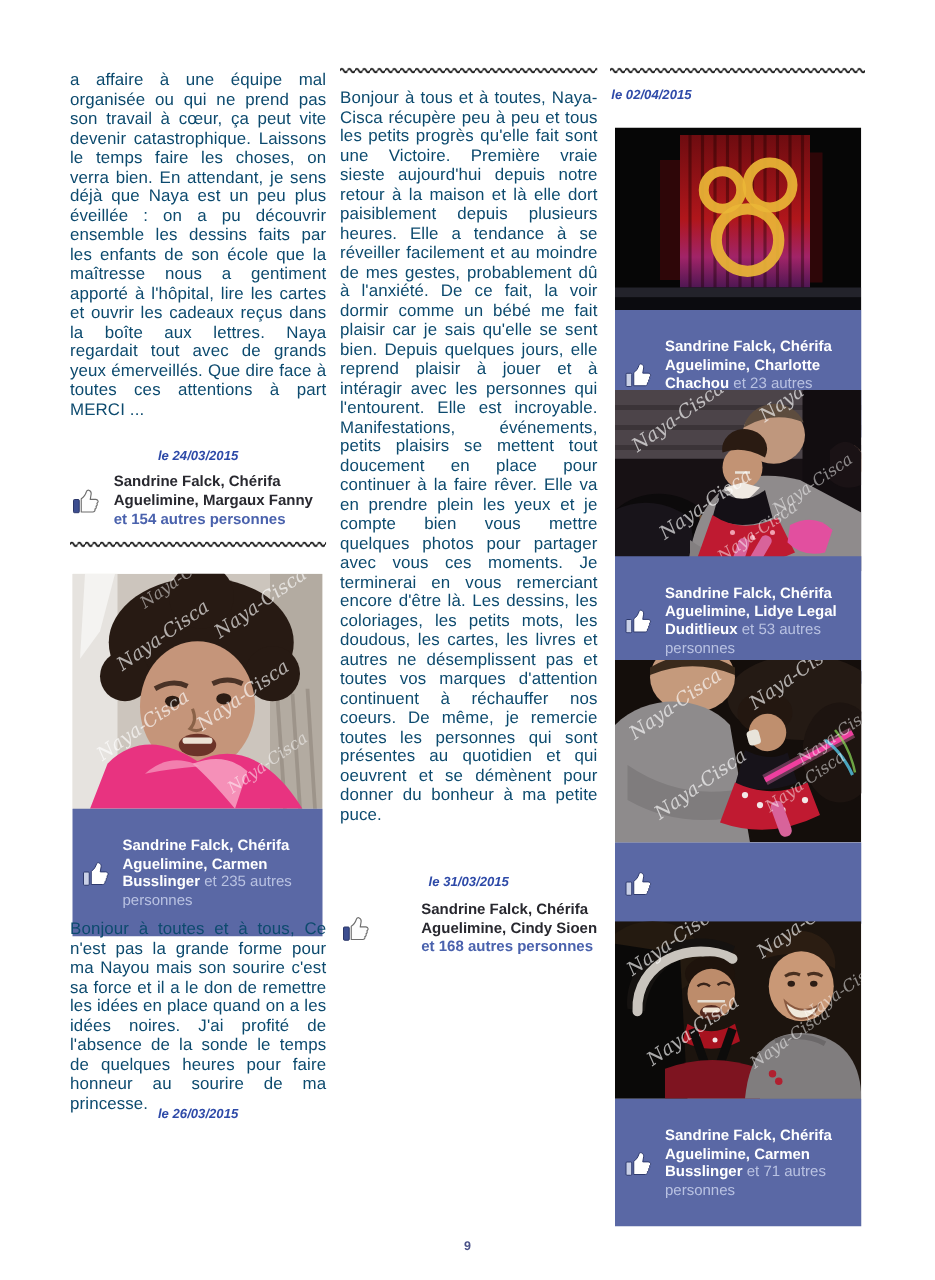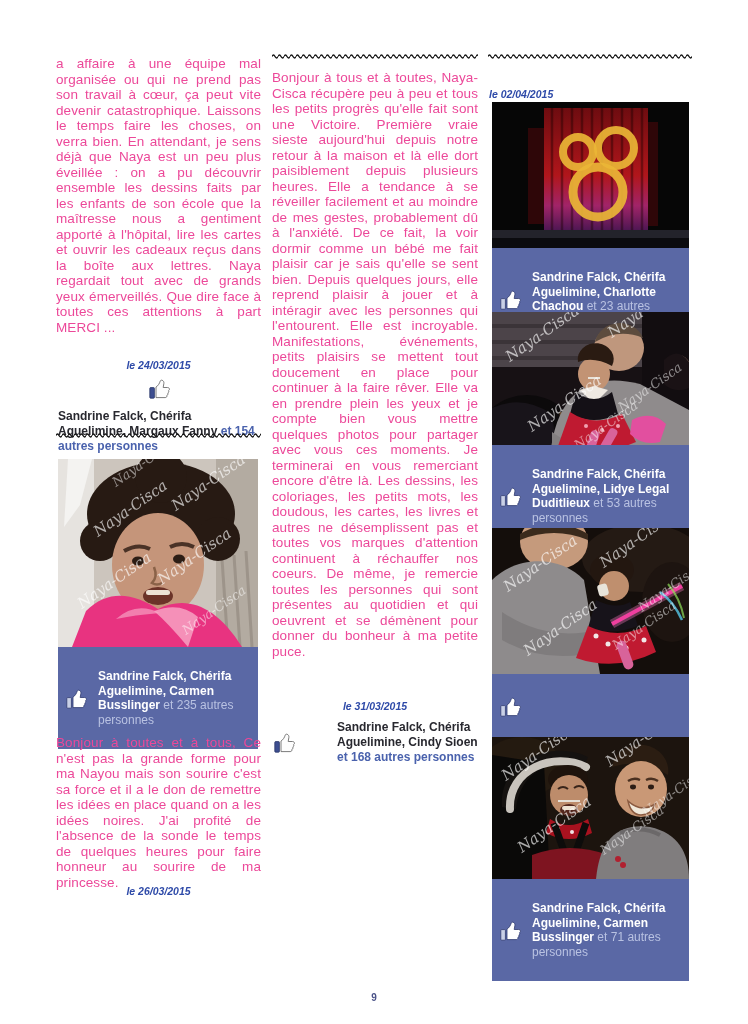--- a/index.html
+++ b/index.html
@@ -1,18 +1,18 @@
 <!DOCTYPE html>
 <html><head>
 <meta charset="utf-8">
 <style>
   html,body{margin:0;padding:0;background:#ffffff;}
   body{width:748px;height:1024px;position:relative;font-family:"Liberation Sans",sans-serif;overflow:hidden;}
   .abs{position:absolute;}
-  .body-text{font-size:13.5px;line-height:15.5px;color:#ec4899;text-align:justify;letter-spacing:.1px;}
+  .body-text{font-size:13.5px;line-height:15.5px;color:#0c4a6e;text-align:justify;letter-spacing:.1px;}
   .date{font-size:10.5px;font-weight:bold;font-style:italic;color:#2e4aa8;}
   .center{text-align:center;}
   .like-row{display:flex;gap:10px;align-items:center;}
   .like-text{font-size:12px;line-height:15px;font-weight:bold;color:#28282f;}
   .like-text .more{color:#4a62ad;}
   .banner{background:#5a68a5;display:flex;gap:9px;align-items:center;padding:22px 8px;box-sizing:border-box;}
   .banner-text{font-size:12px;line-height:14.5px;font-weight:bold;color:#ffffff;}
   .banner-text .more{color:#b9c2e2;font-weight:normal;}
   .icon{flex:0 0 auto;display:block;line-height:0;}
   .wavy{display:block;}
@@ -28,21 +28,21 @@
     <pattern id="wavepat" width="6" height="7" patternUnits="userSpaceOnUse">
       <path d="M0 3.5 Q1.5 0.6 3 3.5 T6 3.5" fill="none" stroke="#161616" stroke-width="1.4"></path>
     </pattern>
   </defs>
 </svg>
 
 <div class="abs body-text" style="left:56px;top:56px;width:205px;">a affaire à une équipe mal organisée ou qui ne prend pas son travail à cœur, ça peut vite devenir catastrophique. Laissons le temps faire les choses, on verra bien. En attendant, je sens déjà que Naya est un peu plus éveillée : on a pu découvrir ensemble les dessins faits par les enfants de son école que la maîtresse nous a gentiment apporté à l'hôpital, lire les cartes et ouvrir les cadeaux reçus dans la boîte aux lettres. Naya regardait tout avec de grands yeux émerveillés. Que dire face à toutes ces attentions à part MERCI ...</div>
 
 <div class="abs date center" style="left:56px;top:359px;width:205px;text-align:center;">le 24/03/2015</div>
 
-<div class="abs like-row" style="left:58px;top:378px;width:204px;flex-direction:column;">
+<div class="abs like-row" style="left:58px;top:378px;width:204px;">
   <span class="icon">
     <svg width="23" height="21" viewBox="0 0 23 21">
       <rect x="0.8" y="9.6" width="4.6" height="10.6" rx="0.8" fill="#3d4e90" stroke="#2b3768" stroke-width="0.8"></rect>
       <path d="M7 19.6 h9.2 c1.3 0 2.1-1.2 1.7-2.3 c0.9-0.3 1.4-1.4 0.9-2.3 c0.9-0.4 1.3-1.5 0.7-2.3 c1-0.5 1.3-1.7 0.6-2.5 c-0.4-0.4-1-0.7-1.6-0.7 h-4.3 l0.7-4.2 c0.2-1.4-0.6-2.7-1.9-3.1 c-0.8-0.2-1.6 0.2-1.8 1 c-0.7 2.1-1.9 4.5-4.2 5.8 z" fill="#fdfdfd" stroke="#6d6d6d" stroke-width="0.9" stroke-linejoin="round"></path>
     </svg>
   </span>
   <div class="like-text"><span>Sandrine Falck, Chérifa Aguelimine, Margaux Fanny</span> <span class="more">et 154 autres personnes</span></div>
 </div>
 
 <svg class="abs wavy" style="left:56px;top:432px;" width="205" height="7">
@@ -117,21 +117,21 @@
       <path d="M7 19.6 h9.2 c1.3 0 2.1-1.2 1.7-2.3 c0.9-0.3 1.4-1.4 0.9-2.3 c0.9-0.4 1.3-1.5 0.7-2.3 c1-0.5 1.3-1.7 0.6-2.5 c-0.4-0.4-1-0.7-1.6-0.7 h-4.3 l0.7-4.2 c0.2-1.4-0.6-2.7-1.9-3.1 c-0.8-0.2-1.6 0.2-1.8 1 c-0.7 2.1-1.9 4.5-4.2 5.8 z" fill="#fdfdfd" stroke="#6d6d6d" stroke-width="0.9" stroke-linejoin="round"></path>
     </svg>
   </span>
   <div class="like-text"><span>Sandrine Falck, Chérifa Aguelimine, Cindy Sioen</span> <span class="more">et 168 autres personnes</span></div>
 </div>
 
 <svg class="abs wavy" style="left:488px;top:53px;" width="204" height="7">
     <rect width="204" height="7" fill="url(#wavepat)"></rect>
   </svg>
 
-<div class="abs date" style="left:489px;top:88px;width:204px;">le 02/04/2015</div>
+<div class="abs date" style="left:489px;top:70px;width:204px;">le 02/04/2015</div>
 
 <svg class="abs" style="left:492px;top:102px;" width="197" height="146" viewBox="0 0 197 146">
   <rect width="197" height="146" fill="#060606"></rect>
   <defs>
     <linearGradient id="g-cur" x1="0" y1="0" x2="0" y2="1">
       <stop offset="0" stop-color="#6e0c10"></stop>
         <stop offset="0.55" stop-color="#b0161b"></stop>
         <stop offset="0.8" stop-color="#a12468"></stop>
         <stop offset="1" stop-color="#4f1753"></stop>
     </linearGradient>

